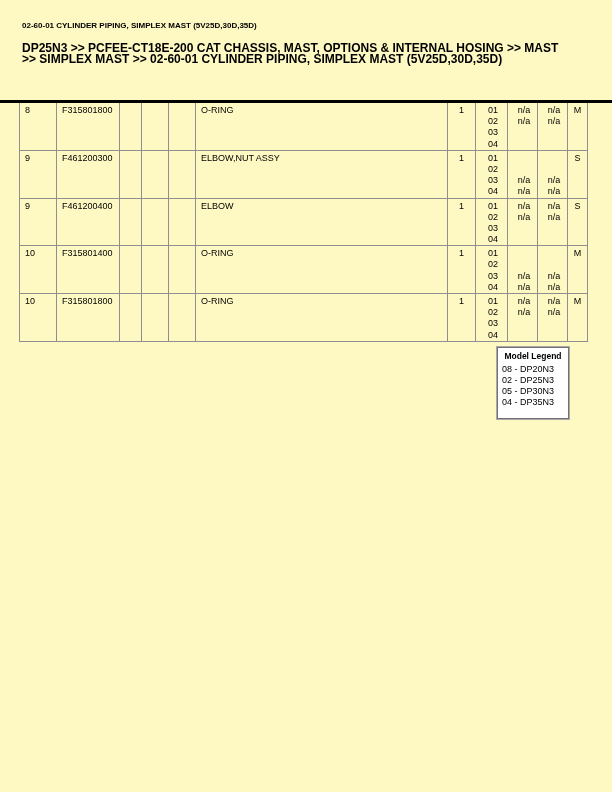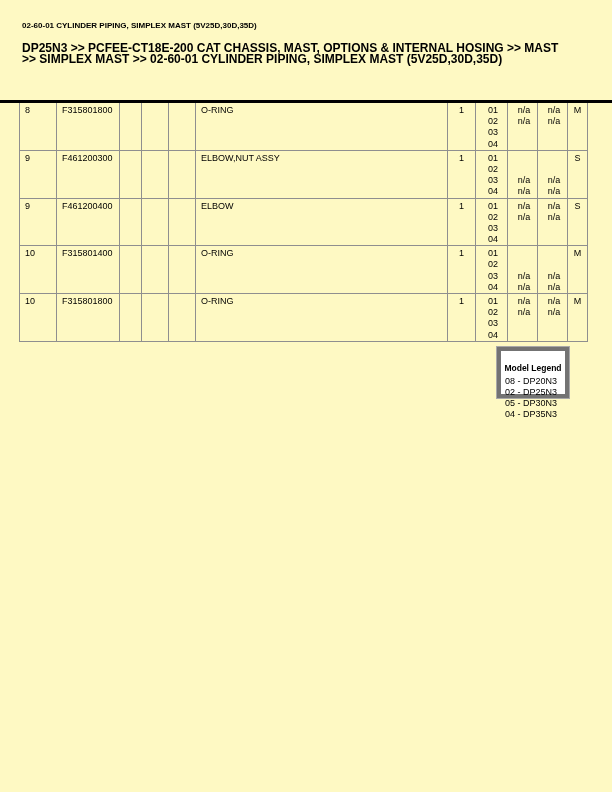--- a/index.html
+++ b/index.html
@@ -78,25 +78,25 @@
   .parts tr { height: 47px; }
   .parts tr:first-child td { border-top: none; }
   .parts .c-part { }
   .parts .c-qty, .parts .c-mr { text-align: center; padding-left: 2px; padding-right: 2px; }
   .ln { height: 11.2px; text-align: center; }
   .legend {
     position: absolute;
     left: 497px;
     top: 347px;
     width: 72px;
-    height: 51px;
+    height: 72px;
     background: #ffffff;
-    border: 4px solid #737373;
+    border: 1px solid #737373;
     outline: 1px solid #a8a8a8;
-    padding-top: 12px;
+    padding-top: 3px;
   }
   .legend-title {
     text-align: center;
     font-weight: bold;
     font-size: 8.5px;
     line-height: 11px;
   }
   .legend-items { margin-top: 2px; }
   .legend-item {
     font-size: 9px;

